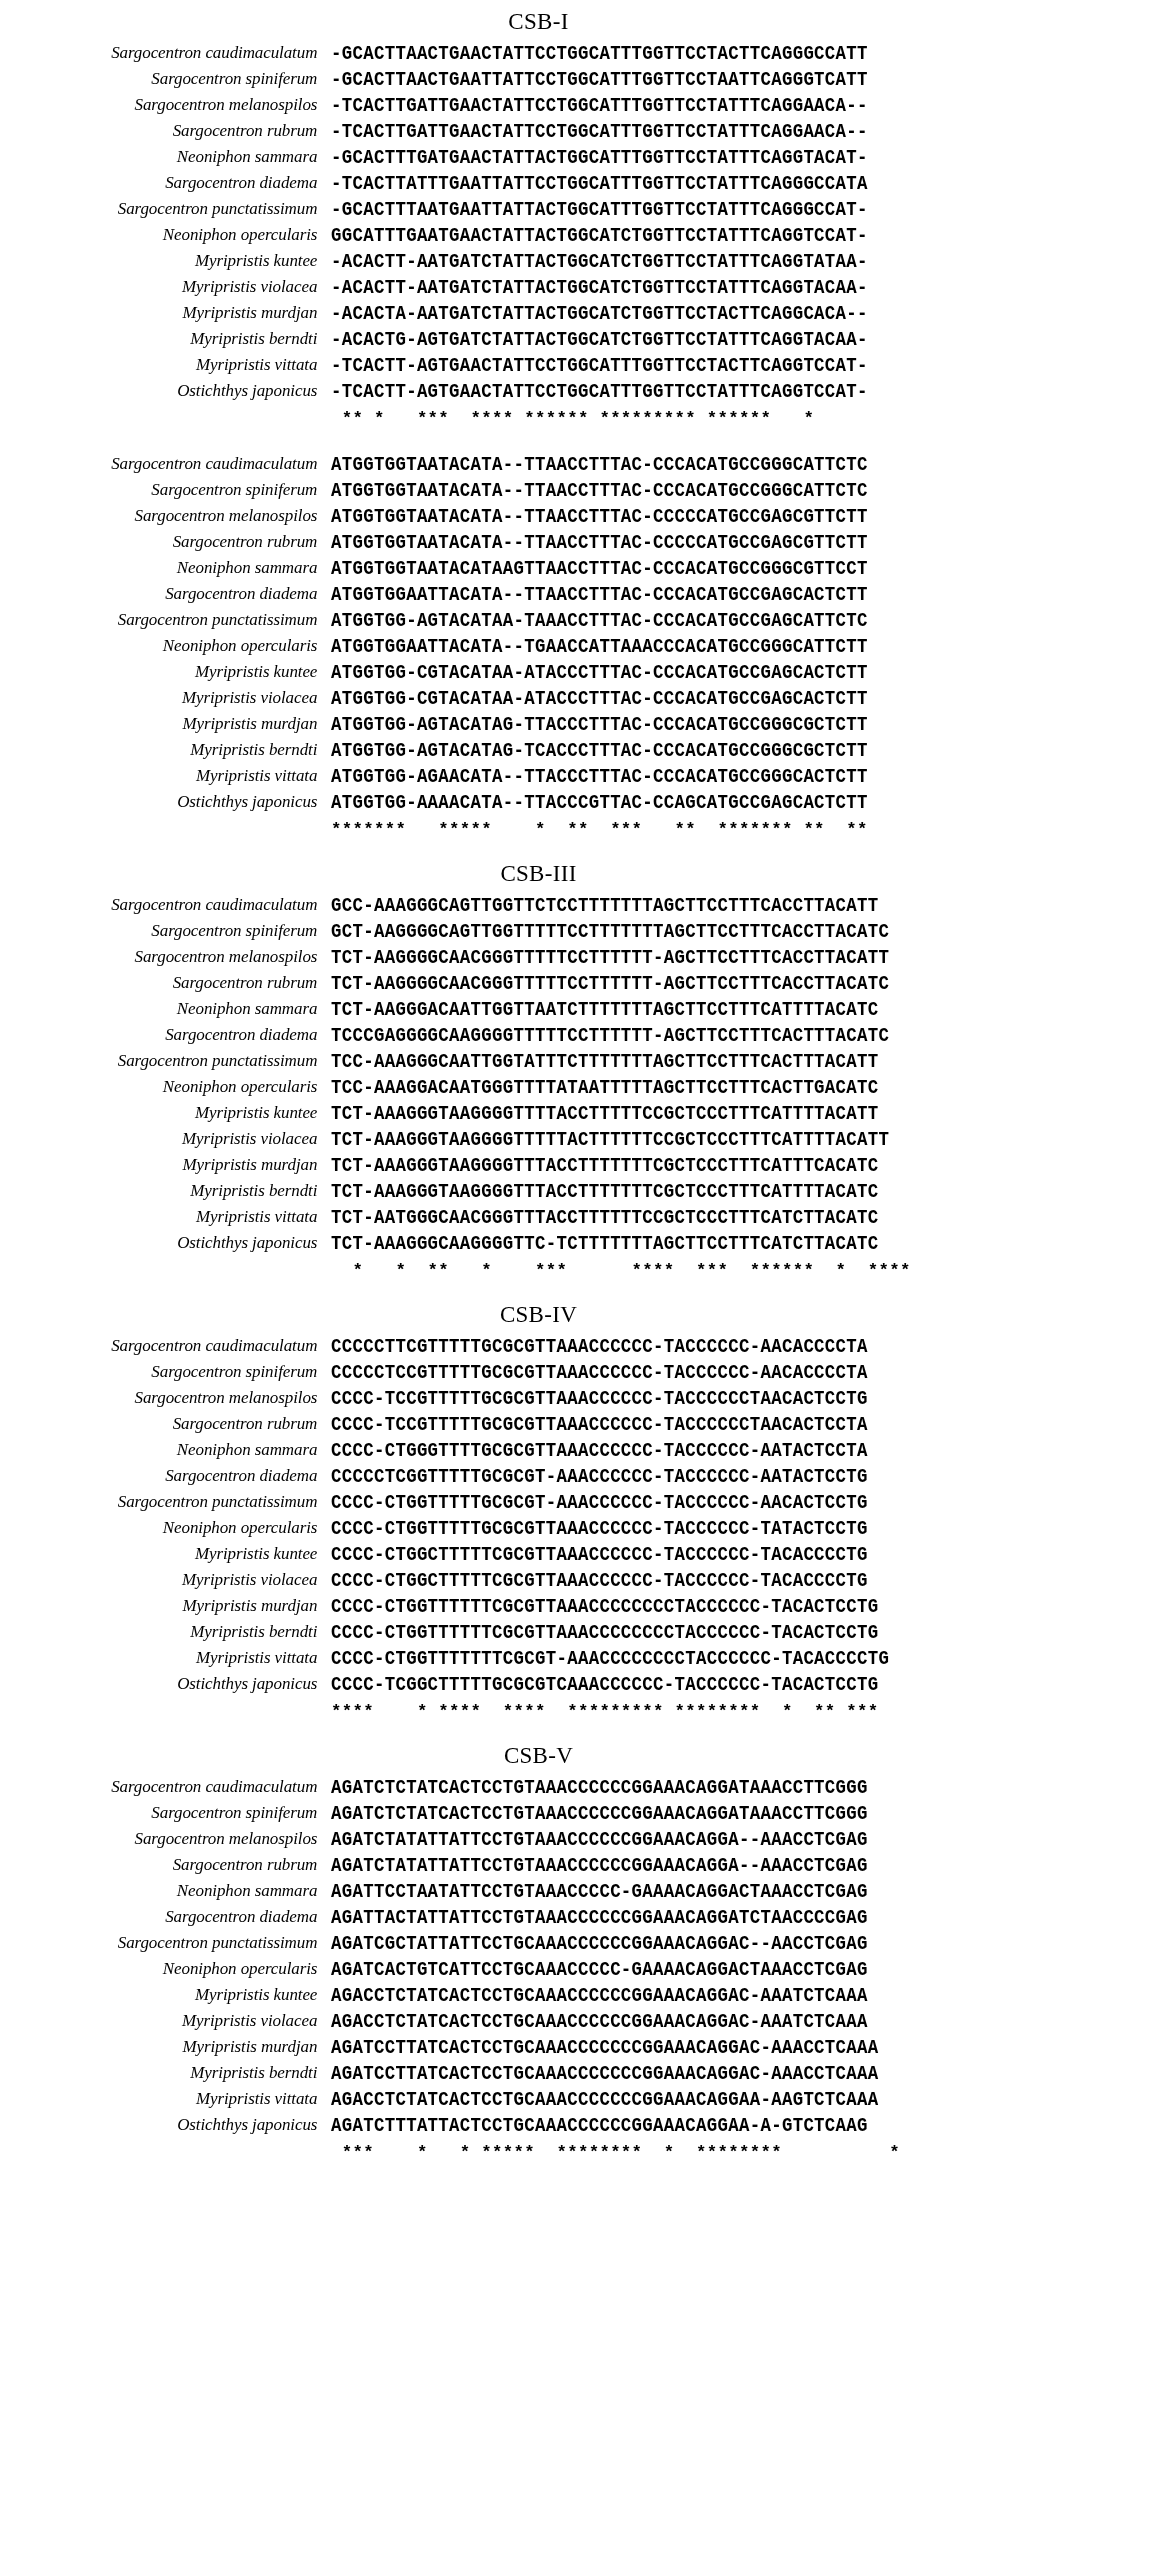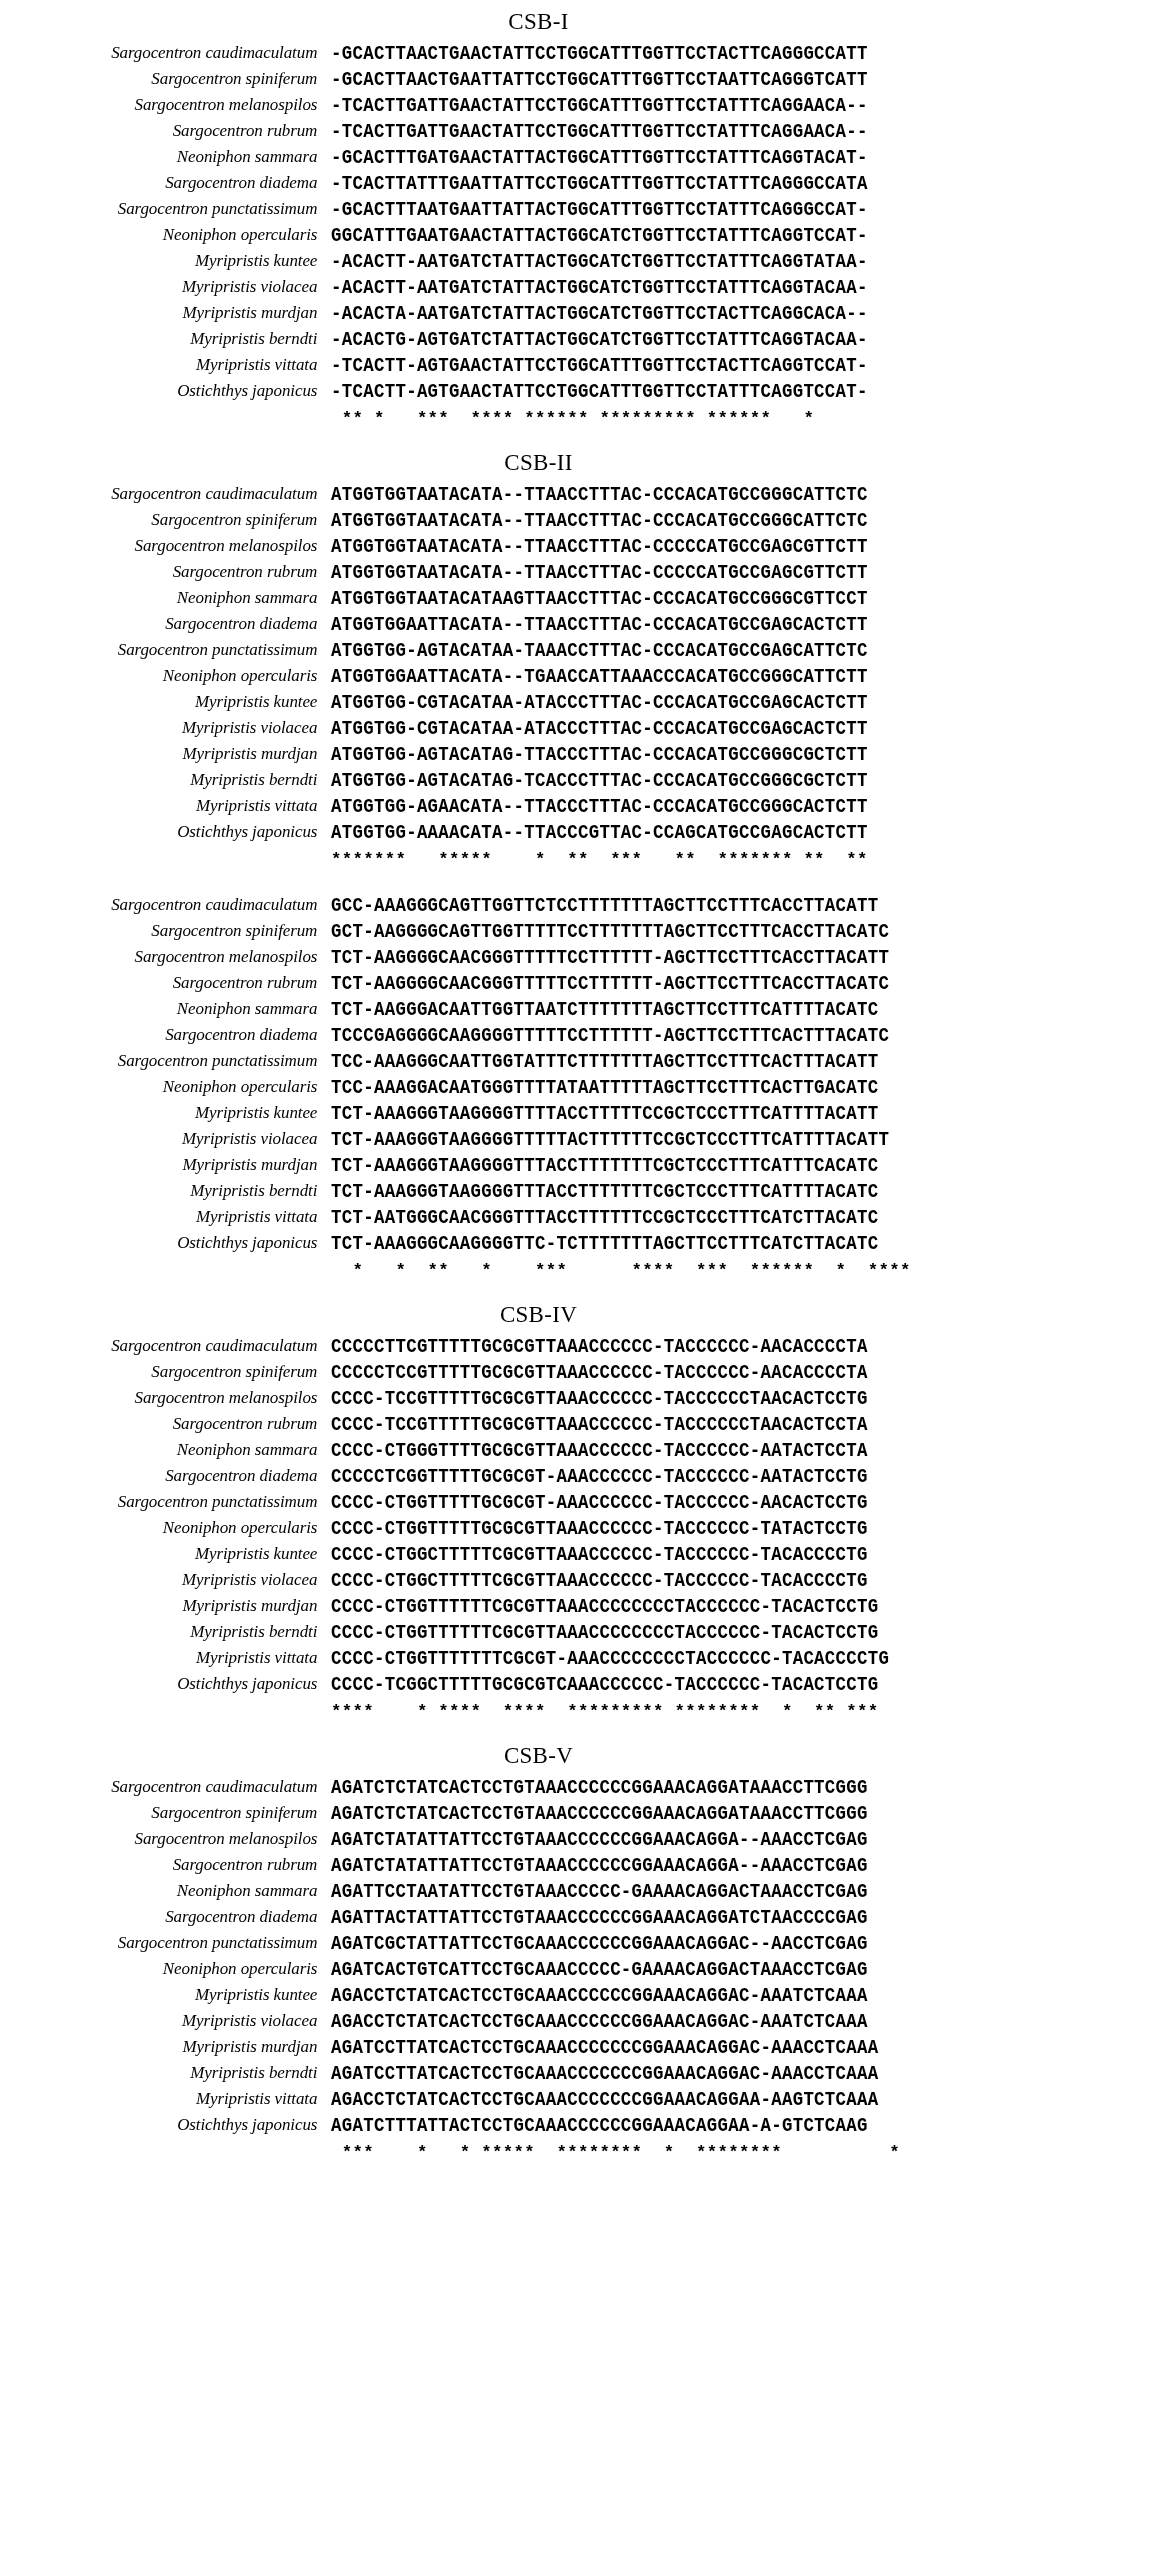--- a/index.html
+++ b/index.html
@@ -142,21 +142,20 @@
             <div class="name">Ostichthys japonicus</div>
             <div class="seq">-TCACTT-AGTGAACTATTCCTGGCATTTGGTTCCTATTTCAGGTCCAT-</div>
           </div>
           <div class="row conservation">
             <div class="name"></div>
             <div class="seq"> ** *   ***  **** ****** ********* ******   *      </div>
           </div>
         </div>
       </div>
       <div class="panel">
-        <div class="panel-title">CSB-II</div>
         <div class="rows">
           <div class="row">
             <div class="name">Sargocentron caudimaculatum</div>
             <div class="seq">ATGGTGGTAATACATA--TTAACCTTTAC-CCCACATGCCGGGCATTCTC</div>
           </div>
           <div class="row">
             <div class="name">Sargocentron spiniferum</div>
             <div class="seq">ATGGTGGTAATACATA--TTAACCTTTAC-CCCACATGCCGGGCATTCTC</div>
           </div>
           <div class="row">
@@ -207,20 +206,21 @@
             <div class="name">Ostichthys japonicus</div>
             <div class="seq">ATGGTGG-AAAACATA--TTACCCGTTAC-CCAGCATGCCGAGCACTCTT</div>
           </div>
           <div class="row conservation">
             <div class="name"></div>
             <div class="seq">*******   *****    *  **  ***   **  ******* **  **</div>
           </div>
         </div>
       </div>
       <div class="panel">
+        <div class="panel-title">CSB-III</div>
         <div class="rows">
           <div class="row">
             <div class="name">Sargocentron caudimaculatum</div>
             <div class="seq">GCC-AAAGGGCAGTTGGTTCTCCTTTTTTTAGCTTCCTTTCACCTTACATT</div>
           </div>
           <div class="row">
             <div class="name">Sargocentron spiniferum</div>
             <div class="seq">GCT-AAGGGGCAGTTGGTTTTTCCTTTTTTTAGCTTCCTTTCACCTTACATC</div>
           </div>
           <div class="row">

